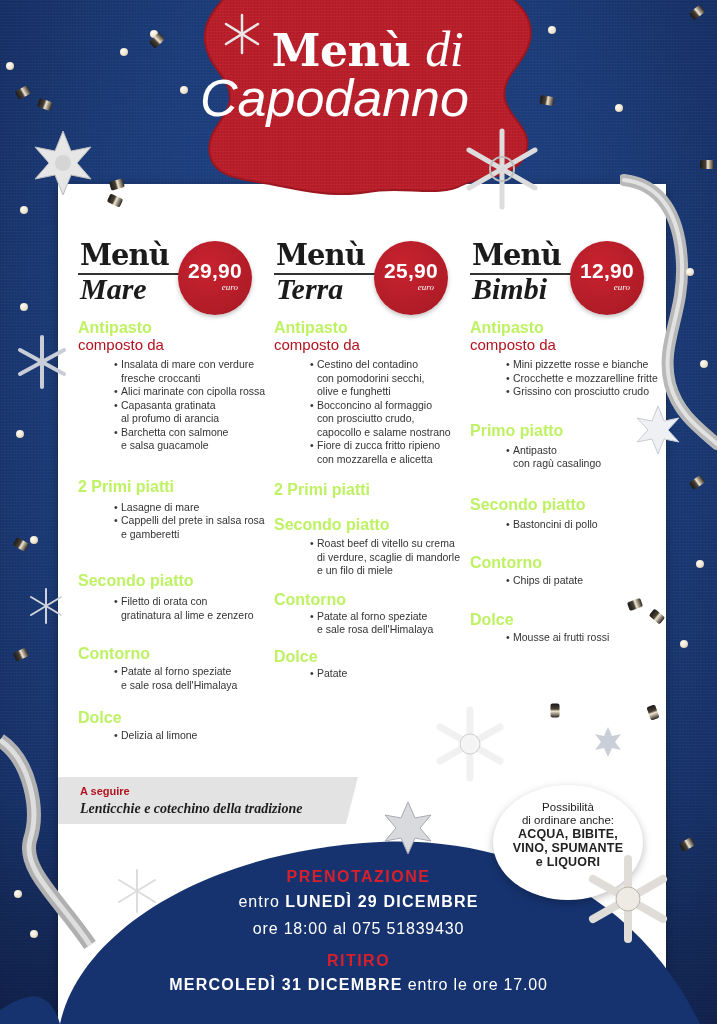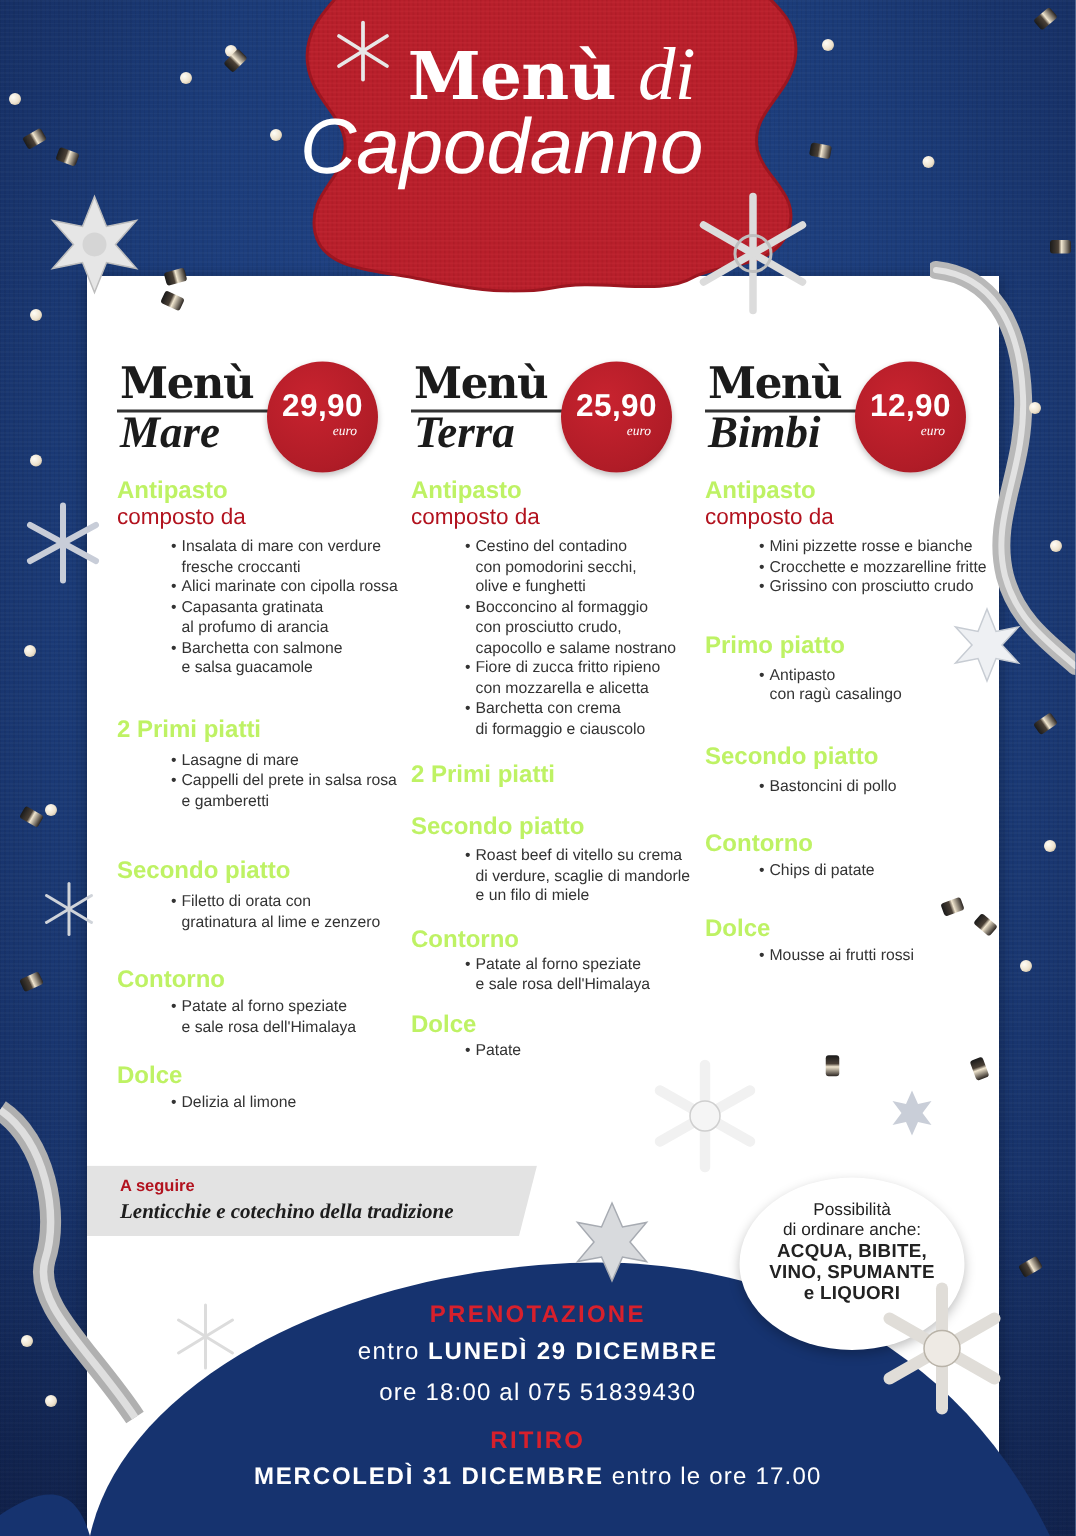--- a/index.html
+++ b/index.html
@@ -198,21 +198,20 @@
       <div class="price-cur">euro</div>
     </div>
   </div>
   <div class="sec" style="margin-top:8px">
     <div class="sec-title">Antipasto</div>
     <div class="sec-sub">composto da</div>
     <ul class="items">
       <li><span>Cestino del contadino</span><span class="l2">con pomodorini secchi,</span><span class="l2">olive e funghetti</span></li>
       <li><span>Bocconcino al formaggio</span><span class="l2">con prosciutto crudo,</span><span class="l2">capocollo e salame nostrano</span></li>
       <li><span>Fiore di zucca fritto ripieno</span><span class="l2">con mozzarella e alicetta</span></li>
-      <li><span>Barchetta con crema</span><span class="l2">di formaggio e ciauscolo</span></li>
     </ul>
   </div>
   <div class="sec" style="margin-top:14px">
     <div class="sec-title" style="margin-bottom:5px">2 Primi piatti</div>
   </div>
   <div class="sec" style="margin-top:16px">
     <div class="sec-title" style="margin-bottom:3px">Secondo piatto</div>
     <ul class="items">
       <li><span>Roast beef di vitello su crema</span><span class="l2">di verdure, scaglie di mandorle</span><span class="l2">e un filo di miele</span></li>
     </ul>

